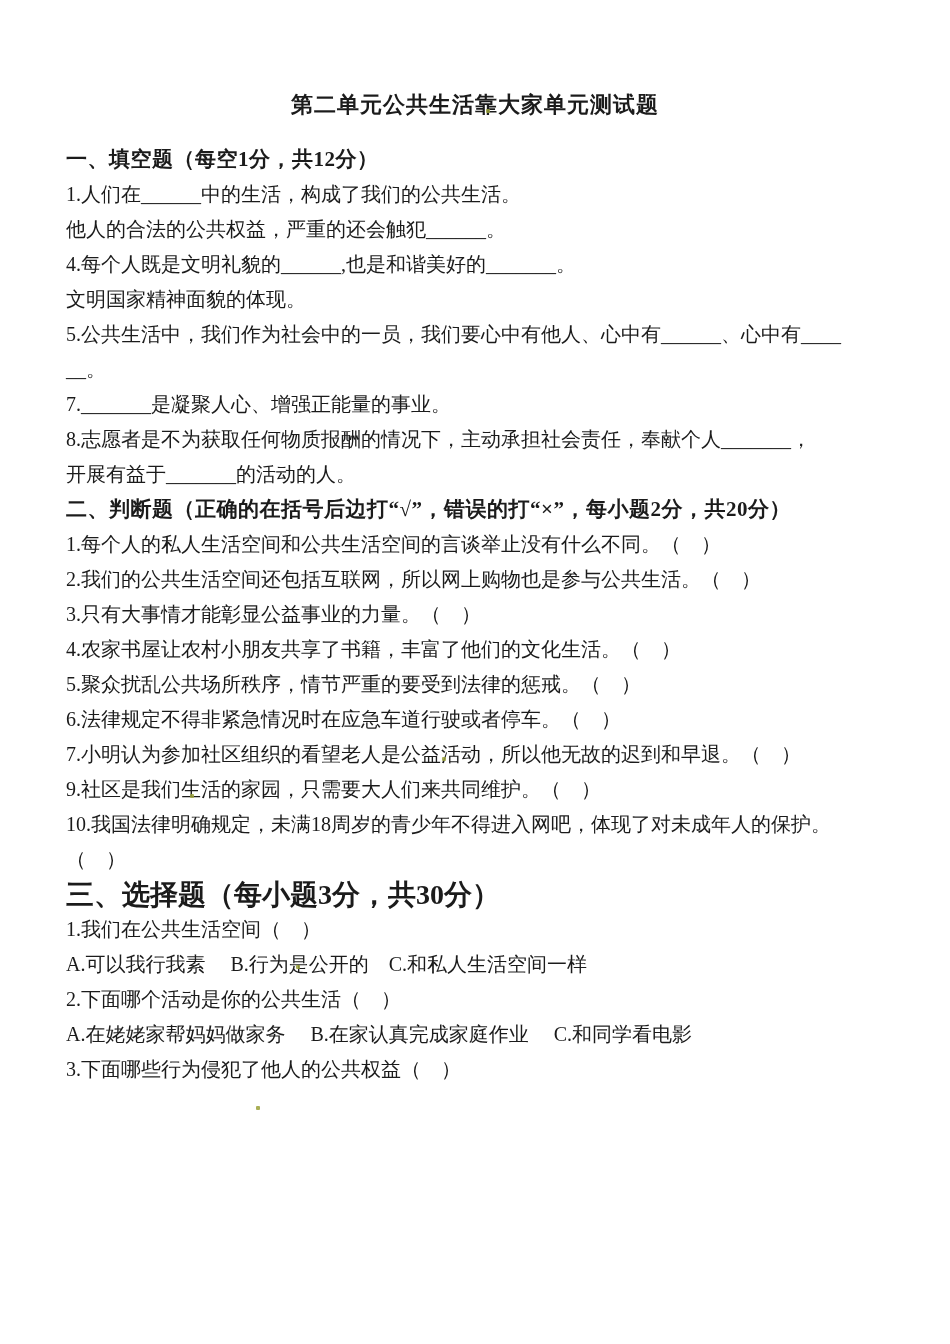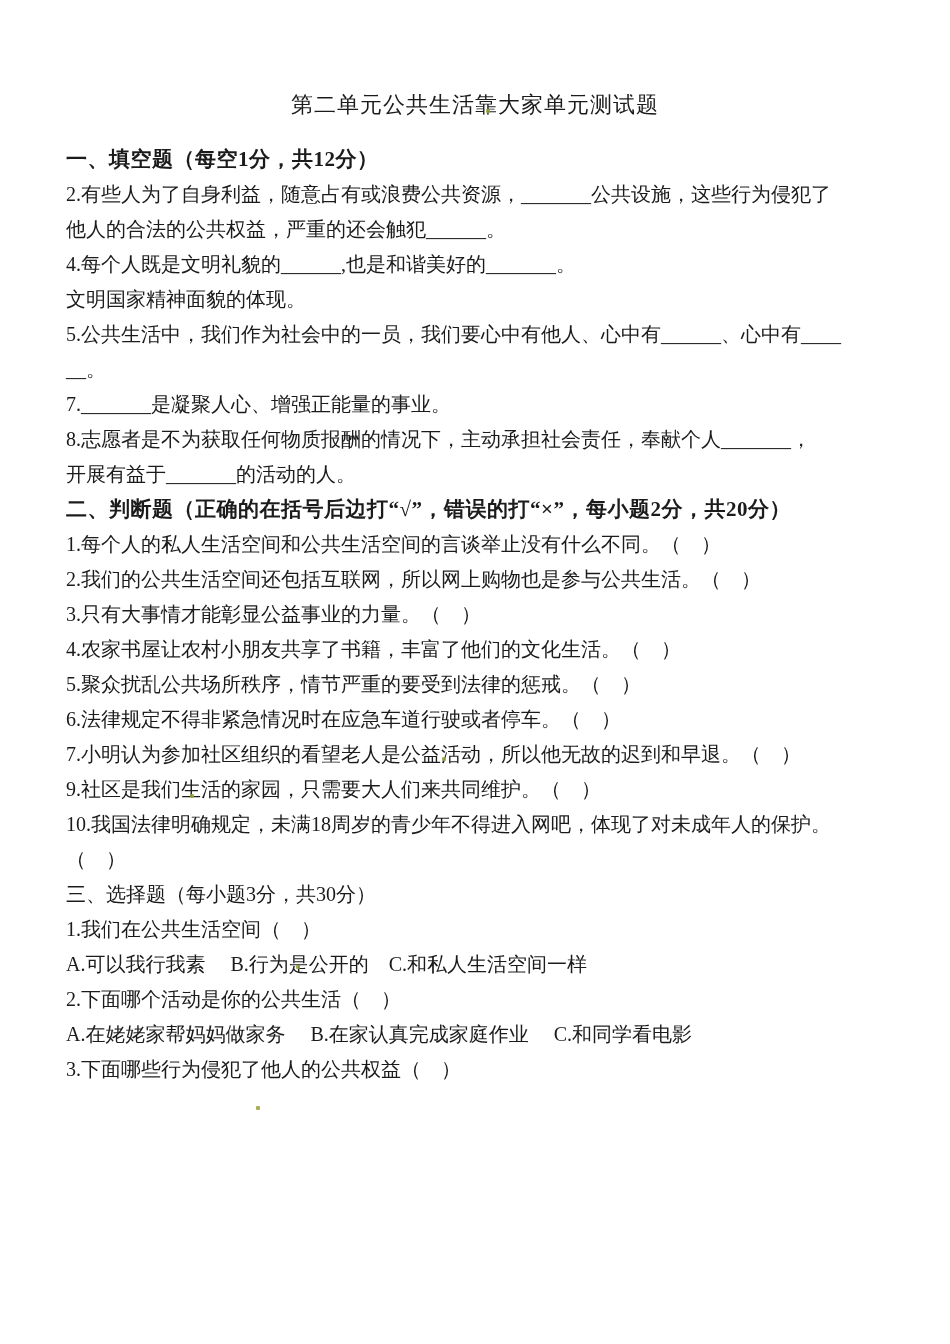--- a/index.html
+++ b/index.html
@@ -14,64 +14,64 @@
     background: #ffffff;
     color: #1b1b1b;
     font-family: "Liberation Serif", "DejaVu Serif", serif;
     overflow: hidden;
   }
   .page-title {
     padding-top: 88px;
     text-align: center;
     font-size: 22px;
     line-height: 34px;
-    font-weight: normal;
+    font-weight: bold;
     letter-spacing: 1px;
     white-space: pre;
   }
   .content {
     margin-top: 20px;
     padding-left: 66px;
     padding-right: 20px;
   }
   .line {
     height: 35px;
     line-height: 35px;
     font-size: 20px;
     white-space: pre;
   }
   .heading {
     font-weight: bold;
     font-size: 21px;
     letter-spacing: 0.5px;
   }
   .heading-regular {
-    font-weight: normal;
-    font-size: 20px;
+    font-weight: bold;
+    font-size: 28px;
   }
   .speck {
     position: absolute;
     width: 4px;
     height: 4px;
     border-radius: 1px;
     background: #9aa13a;
     opacity: 0.85;
   }
 </style>
 </head>
 <body>
 
 <div class="page">
 
   <div class="page-title">第二单元公共生活靠大家单元测试题</div>
 
   <div class="content">
 
     <div class="line heading">一、填空题（每空1分，共12分）</div>
-    <div class="line">2.有些人为了自身利益，随意占有或浪费公共资源，_______公共设施，这些行为侵犯了</div>
+    <div class="line">1.人们在______中的生活，构成了我们的公共生活。</div>
     <div class="line">他人的合法的公共权益，严重的还会触犯______。</div>
     <div class="line">4.每个人既是文明礼貌的______,也是和谐美好的_______。</div>
     <div class="line">文明国家精神面貌的体现。</div>
     <div class="line">5.公共生活中，我们作为社会中的一员，我们要心中有他人、心中有______、心中有____</div>
     <div class="line">__。</div>
     <div class="line">7._______是凝聚人心、增强正能量的事业。</div>
     <div class="line">8.志愿者是不为获取任何物质报酬的情况下，主动承担社会责任，奉献个人_______，</div>
     <div class="line">开展有益于_______的活动的人。</div>
 
     <div class="line heading">二、判断题（正确的在括号后边打“√”，错误的打“×”，每小题2分，共20分）</div>

